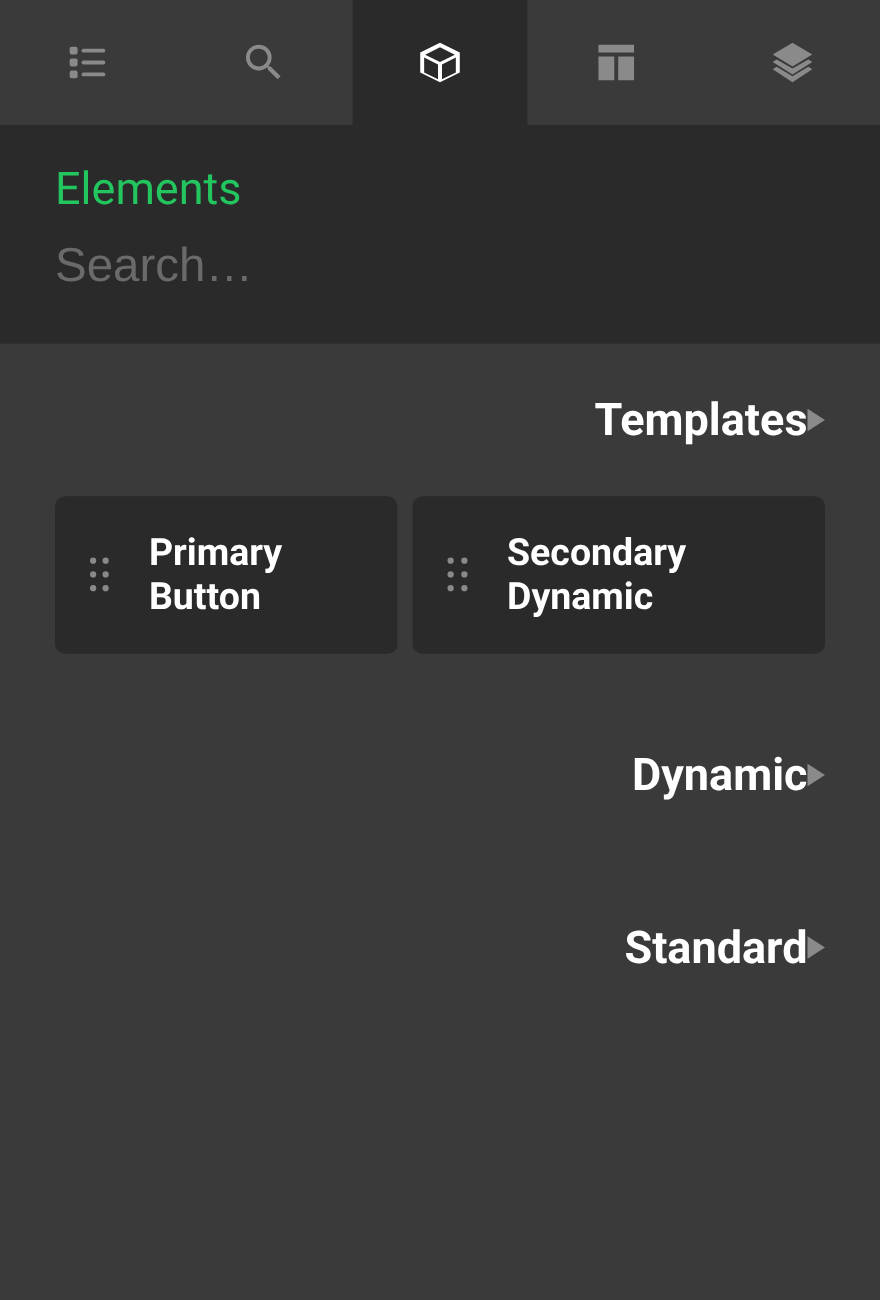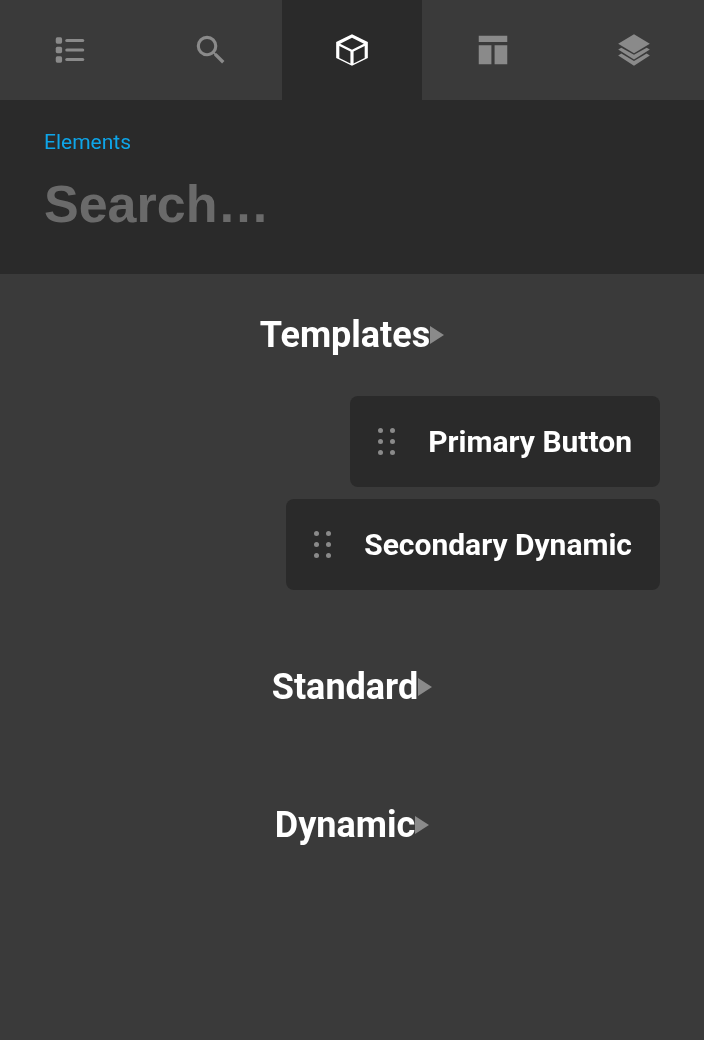--- a/index.html
+++ b/index.html
@@ -44,49 +44,49 @@
     .tab.active svg {
       fill: #fff;
     }
     
     .header {
       background: #2a2a2a;
       padding: 30px 44px 40px 44px;
     }
     
     .title {
-      font-size: 21px;
-      color: #0ea5e9;
+      font-size: 36px;
+      color: #22c55e;
       font-weight: 400;
       margin-bottom: 20px;
     }
     
     .search-input {
       width: 100%;
       background: transparent;
       border: none;
       outline: none;
-      font-size: 52px;
-      color: #fff;
-      font-weight: 700;
+      font-size: 38px;
+      color: #fff;
+      font-weight: 400;
     }
     
     .search-input::placeholder {
       color: #6a6a6a;
     }
     
     .content {
       background: #3a3a3a;
       padding: 0 44px;
     }
     
     .section-header {
       display: flex;
       align-items: center;
-      justify-content: center;
+      justify-content: flex-end;
       padding: 56px 0 40px 0;
       cursor: pointer;
     }
     
     .section-header.first {
       padding-top: 40px;
     }
     
     .section-title {
       font-size: 36px;
@@ -105,24 +105,23 @@
     .chevron-down {
       width: 0;
       height: 0;
       border-left: 9px solid transparent;
       border-right: 9px solid transparent;
       border-top: 14px solid #8a8a8a;
     }
     
     .section-items {
       display: flex;
-      flex-direction: column;
+      flex-direction: row;
       gap: 12px;
       padding-bottom: 20px;
-      align-items: flex-end;
     }
     
     .item {
       display: flex;
       align-items: center;
       background: #2a2a2a;
       border-radius: 8px;
       padding: 28px 28px;
       cursor: grab;
     }
@@ -218,22 +217,22 @@
           <span></span>
           <span></span>
           <span></span>
           <span></span>
       </div>
       <div class="item-label">Secondary Dynamic</div>
     </div>
   </div>
 
   <div class="section-header">
+    <div class="section-title">Dynamic</div>
+    <div class="chevron-right"></div>
+  </div>
+
+  <div class="section-header">
     <div class="section-title">Standard</div>
     <div class="chevron-right"></div>
   </div>
 
-  <div class="section-header">
-    <div class="section-title">Dynamic</div>
-    <div class="chevron-right"></div>
-  </div>
-
 </div>
 
 </body></html>

